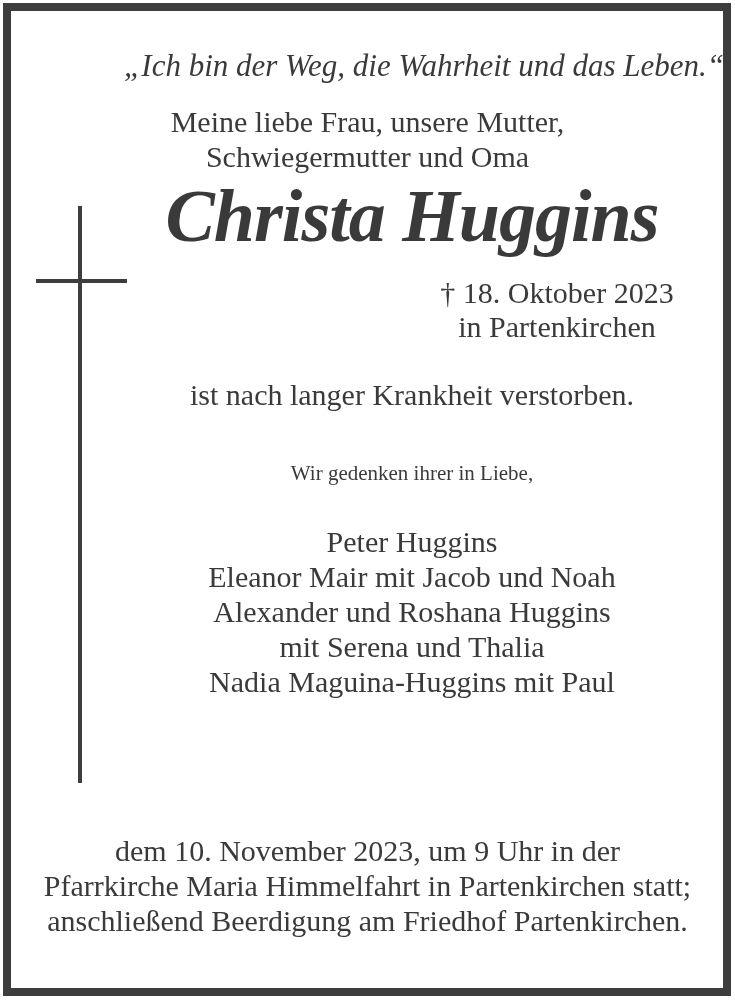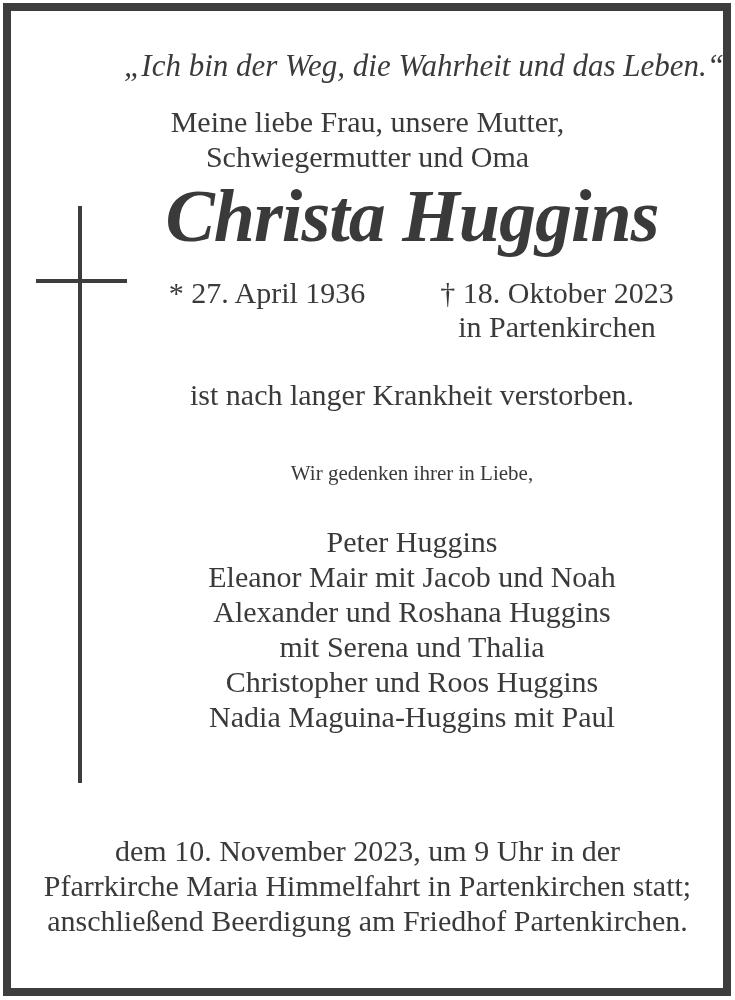--- a/index.html
+++ b/index.html
@@ -134,40 +134,38 @@
     <div>Meine liebe Frau, unsere Mutter,</div>
     <div>Schwiegermutter und Oma</div>
   </div>
 
   <div class="main">
 
     <h1 class="name">Christa Huggins</h1>
 
     <div class="dates">
       <div class="date-col">
-        <div><span>*</span> <span>27. April 1936</span></div>
       </div>
       <div class="date-col">
         <div><span>†</span> <span>18. Oktober 2023</span></div>
         <div>in Partenkirchen</div>
       </div>
     </div>
 
     <div class="statement">ist nach langer Krankheit verstorben.</div>
 
     <div class="remembrance">
       <div>Wir gedenken ihrer in Liebe,</div>
     </div>
 
     <div class="family">
       <div>Peter Huggins</div>
       <div>Eleanor Mair mit Jacob und Noah</div>
       <div>Alexander und Roshana Huggins</div>
       <div>mit Serena und Thalia</div>
-      <div>Christopher und Roos Huggins</div>
       <div>Nadia Maguina-Huggins mit Paul</div>
     </div>
 
   </div>
 
   <div class="footer">
     <div>dem 10. November 2023, um 9 Uhr in der</div>
     <div>Pfarrkirche Maria Himmelfahrt in Partenkirchen statt;</div>
     <div>anschließend Beerdigung am Friedhof Partenkirchen.</div>
   </div>

